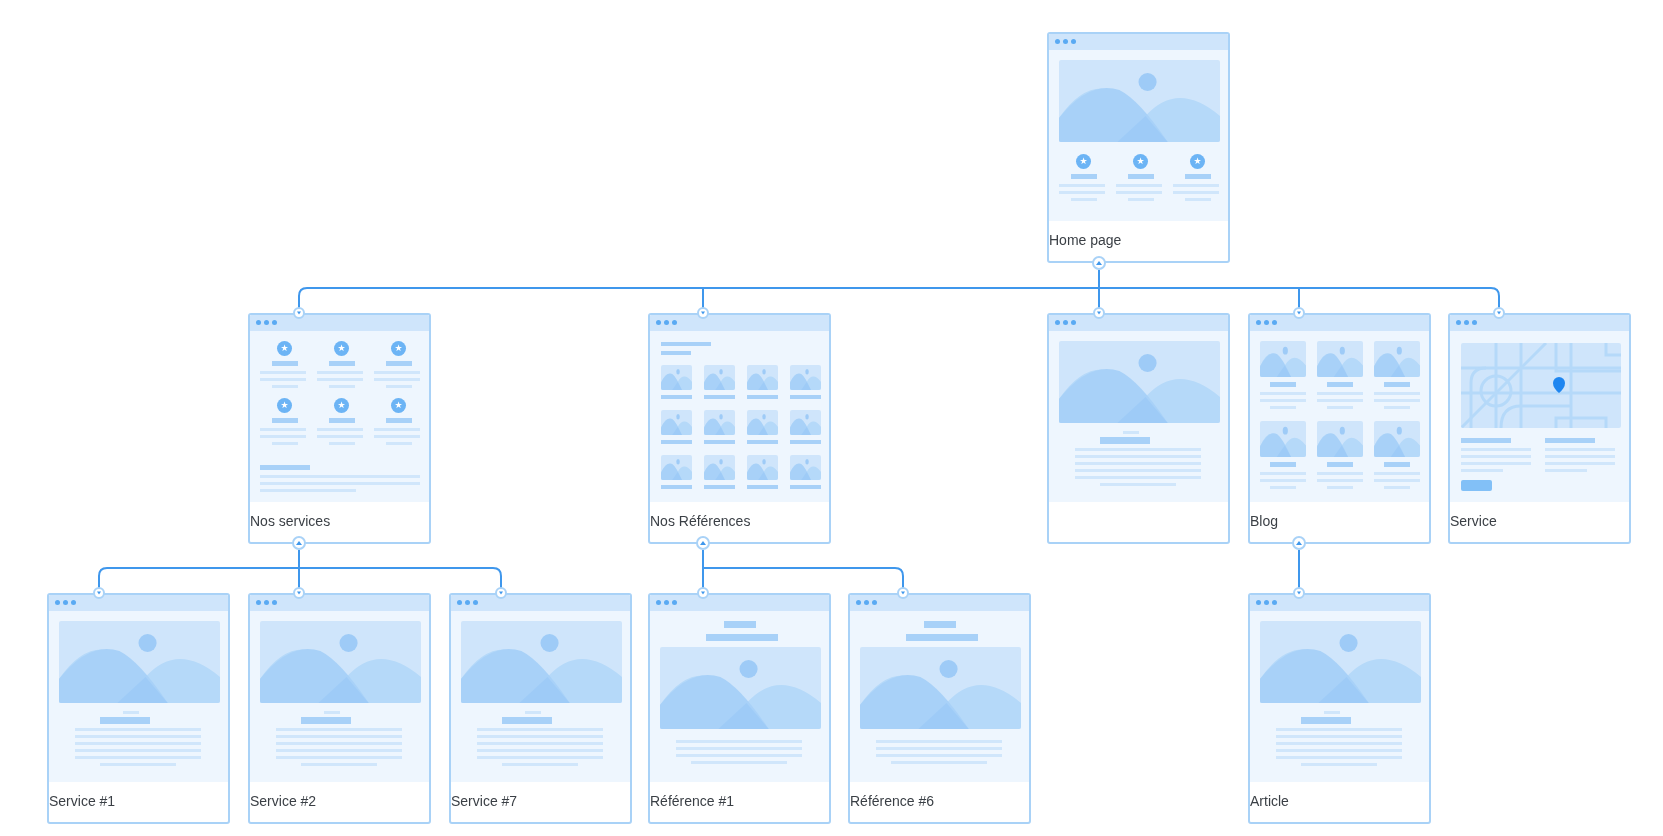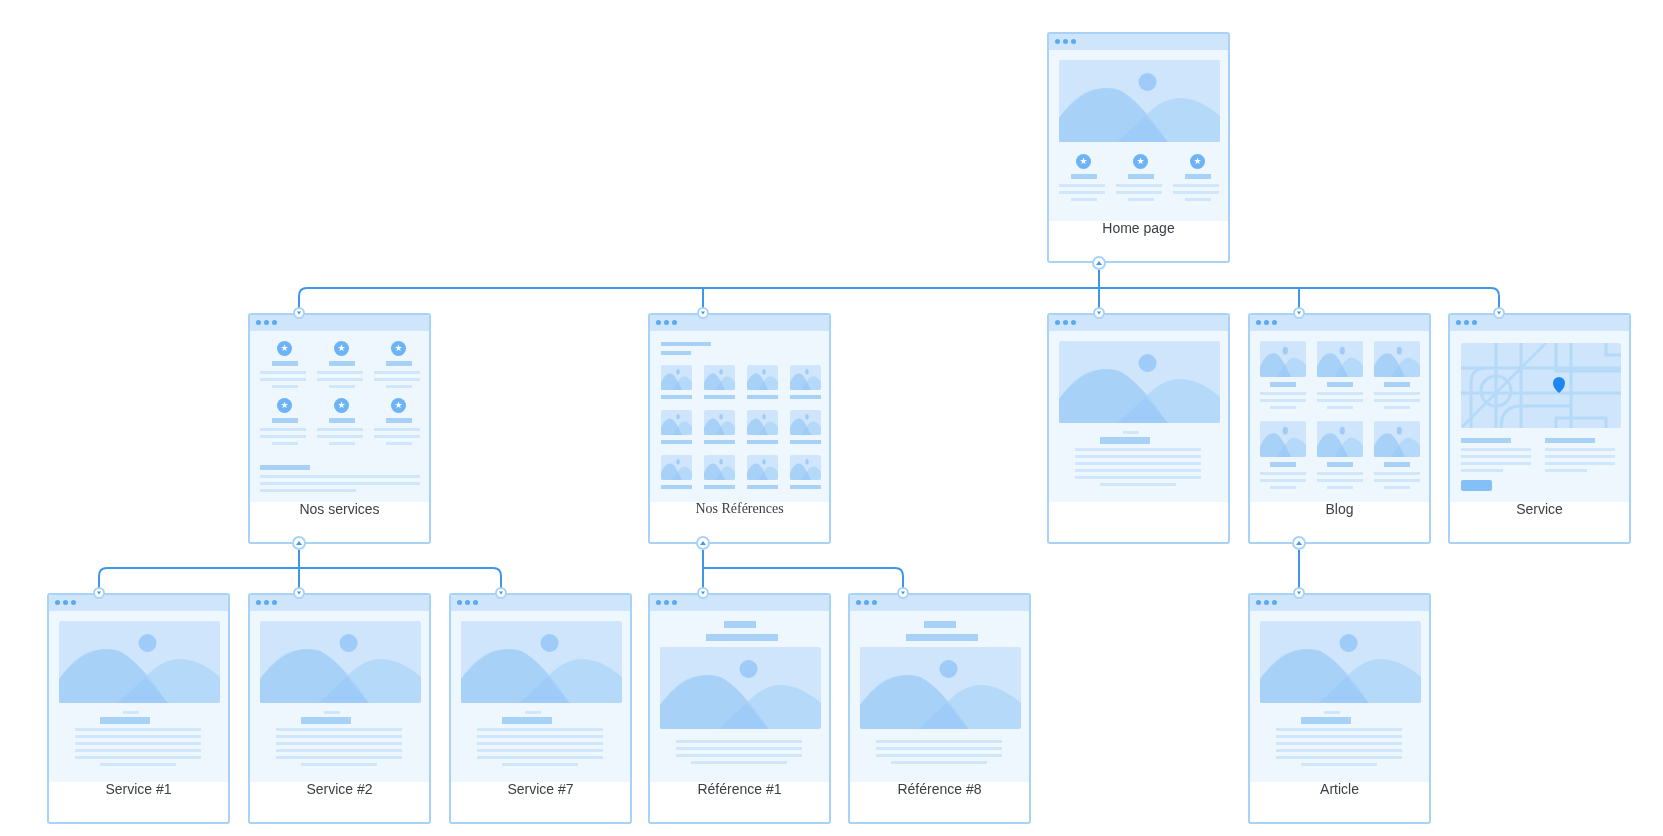--- a/index.html
+++ b/index.html
@@ -4,21 +4,21 @@
 <style>
   html, body { margin:0; padding:0; background:#ffffff; }
   body { width:1663px; height:836px; position:relative; overflow:hidden; font-family:"Liberation Sans", sans-serif; }
   .canvas { position:absolute; left:0; top:0; width:1663px; height:836px; }
   svg.links { position:absolute; left:0; top:0; width:1663px; height:836px; }
   .card { position:absolute; width:183px; height:231px; box-sizing:border-box; border:2px solid #a9d2f7; border-radius:3px; background:#fff; overflow:hidden; }
   .card .bar { height:16px; background:#cfe5fb; position:relative; }
   .card .bar .dots { position:absolute; left:6px; top:5px; display:flex; gap:3px; }
   .card .bar .dot { width:5px; height:5px; border-radius:50%; background:#5aaaf3; }
   .card .body { position:absolute; left:0; right:0; top:16px; height:171px; background:#eef6fe; }
-  .card .label { position:absolute; left:0; right:0; bottom:12px; height:42px; line-height:42px; text-align:center; font-size:14px; color:#3a3f45; }
+  .card .label { position:absolute; left:0; right:0; bottom:0; height:42px; line-height:42px; font-size:14px; color:#3a3f45; }
   .blk { position:absolute; background:#a8d1f8; }
   .ln { position:absolute; background:#d0e6fb; height:3px; }
   .img { position:absolute; background:#cfe5fb; border-radius:2px; overflow:hidden; }
   .img svg { width:100%; height:100%; display:block; }
   .star { position:absolute; width:15px; height:15px; border-radius:50%; background:#6cb4f5; color:#fff; font-size:9px; line-height:15px; text-align:center; }
   .toggle { position:absolute; width:14px; height:14px; border-radius:50%; border:2px solid #a9d2f7; background:#fff; box-sizing:border-box; }
   .toggle.small { width:12px; height:12px; }
   .toggle .tri { position:absolute; left:50%; top:50%; width:0; height:0; transform:translate(-50%,-50%); }
   .tri.up { border-left:3px solid transparent; border-right:3px solid transparent; border-bottom:4px solid #3f97ec; }
   .tri.down { border-left:2.5px solid transparent; border-right:2.5px solid transparent; border-top:3px solid #3f97ec; }
@@ -133,21 +133,21 @@
     </div>
     <div class="label">Nos services</div>
   </div>
   <div class="toggle small" style="left:293px; top:307px;">
       <span class="tri down"></span>
     </div>
   <div class="toggle" style="left:292px; top:536px;">
       <span class="tri up"></span>
     </div>
 
-  <div class="card" style="left:648px; top:313px;font-family:Liberation Serif, serif;">
+  <div class="card" style="left:648px; top:313px;">
     <div class="bar">
         <div class="dots">
           <span class="dot"></span>
           <span class="dot"></span>
           <span class="dot"></span>
         </div>
       </div>
     <div class="body">
       <div class="blk" style="left:11px; top:11px; width:50px; height:4px;"></div>
       <div class="blk" style="left:11px; top:20px; width:30px; height:4px;"></div>
@@ -581,21 +581,21 @@
             <path d="M0 58 Q40 0 86 56 Q118 20 160 56 L160 82 L0 82Z" fill="#b5d9f9"></path>
             <path d="M0 58 Q30 20 60 30 Q80 40 108 82 L0 82Z" fill="#a8d1f8"></path>
             <path d="M58 82 L86 56 L108 82Z" fill="#9ecbf7"></path>
           </svg>
         </div>
         <div class="ln" style="left:26px;top:129px;width:126px;"></div>
         <div class="ln" style="left:26px;top:136px;width:126px;"></div>
         <div class="ln" style="left:26px;top:143px;width:126px;"></div>
         <div class="ln" style="left:41px;top:150px;width:96px;"></div>
       </div>
-    <div class="label">Référence #8</div>
+    <div class="label">Référence #6</div>
   </div>
   <div class="toggle small" style="left:897px; top:587px;">
       <span class="tri down"></span>
     </div>
 
   <div class="card hero-article" style="left:1248px; top:593px;">
     <div class="bar">
         <div class="dots">
           <span class="dot"></span>
           <span class="dot"></span>

